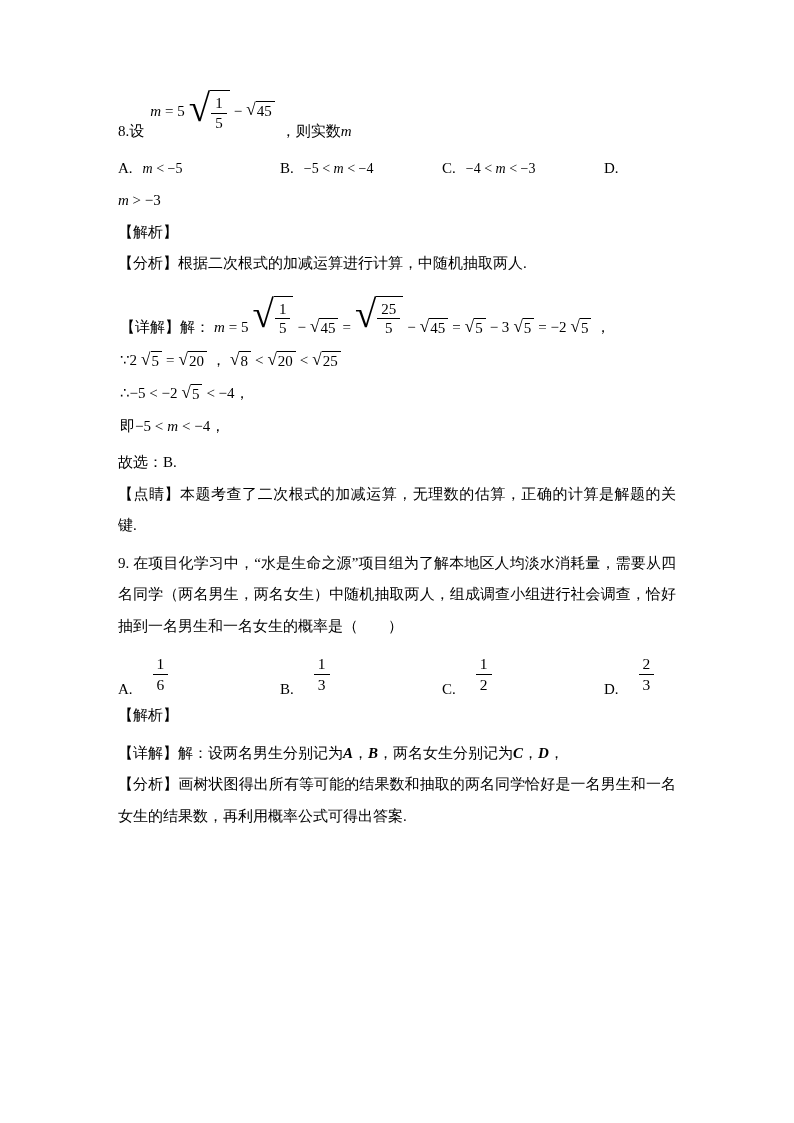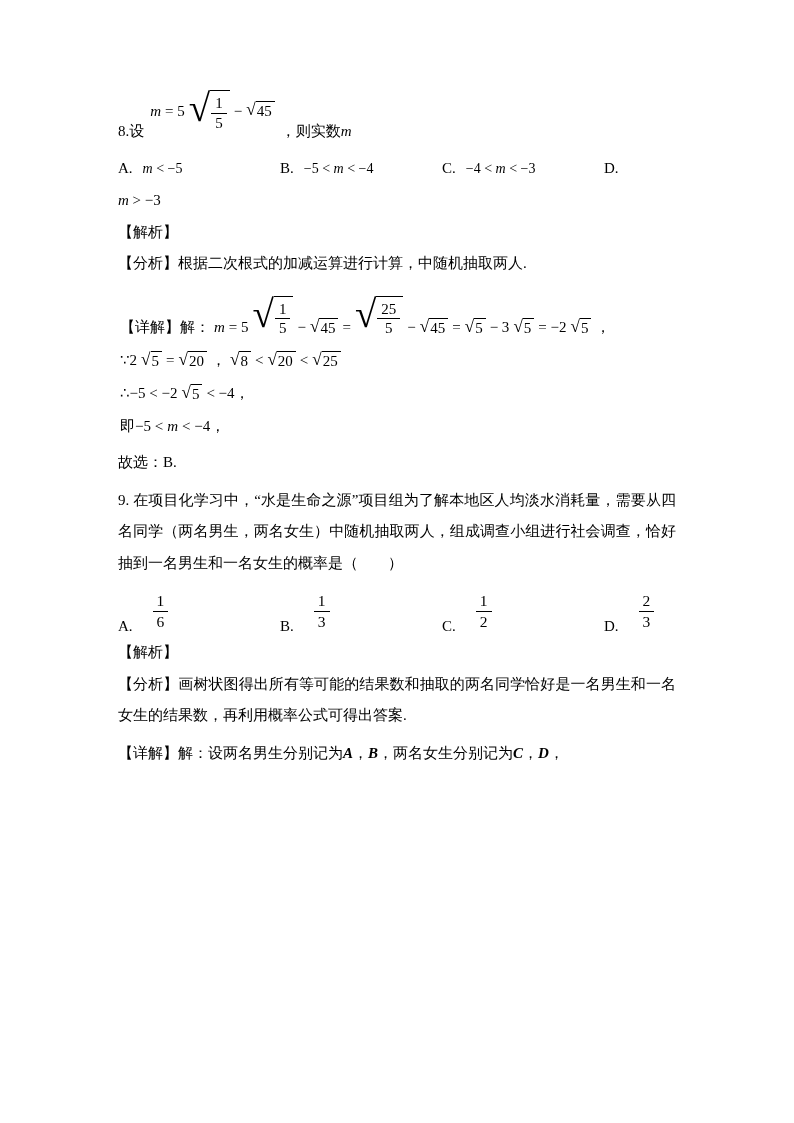--- a/index.html
+++ b/index.html
@@ -168,20 +168,21 @@
       <span class="up">&lt; −4，</span>
     </div>
 
     <div class="mrow mathline">
       <span class="up">即−5 &lt;</span>
       <span class="mvar">m</span>
       <span class="up">&lt; −4，</span>
     </div>
 
     <p class="p gap10">故选：B.</p>
+    <p class="p">【点睛】本题考查了二次根式的加减运算，无理数的估算，正确的计算是解题的关键.</p>
   </section>
 
   <section>
 
     <p class="p gap6"><span>9.</span>&nbsp;<span>在项目化学习中，“水是生命之源”项目组为了解本地区人均淡水消耗量，需要从四名同学（两名男生，两名女生）中随机抽取两人，组成调查小组进行社会调查，恰好抽到一名男生和一名女生的概率是（　　）</span></p>
 
     <div class="opts opts9">
       <span class="opt">
         <span class="olabel">A.</span>
         <span class="frac">
@@ -206,21 +207,21 @@
       <span class="opt">
         <span class="olabel">D.</span>
         <span class="frac">
             <span class="num">2</span>
             <span class="den">3</span>
           </span>
       </span>
     </div>
 
     <p class="p">【解析】</p>
-    <p class="p">【分析】画树状图得出所有等可能的结果数和抽取的两名同学恰好是一名男生和一名女生的结果数，再利用概率公式可得出答案.</p>
-
     <p class="p gap6">
       <span>【详解】解：设两名男生分别记为</span><span class="mvarb">A</span><span>，</span><span class="mvarb">B</span><span>，两名女生分别记为</span><span class="mvarb">C</span><span>，</span><span class="mvarb">D</span><span>，</span>
     </p>
 
+    <p class="p">【分析】画树状图得出所有等可能的结果数和抽取的两名同学恰好是一名男生和一名女生的结果数，再利用概率公式可得出答案.</p>
+
   </section>
 
 </div>
 
 </body></html>

